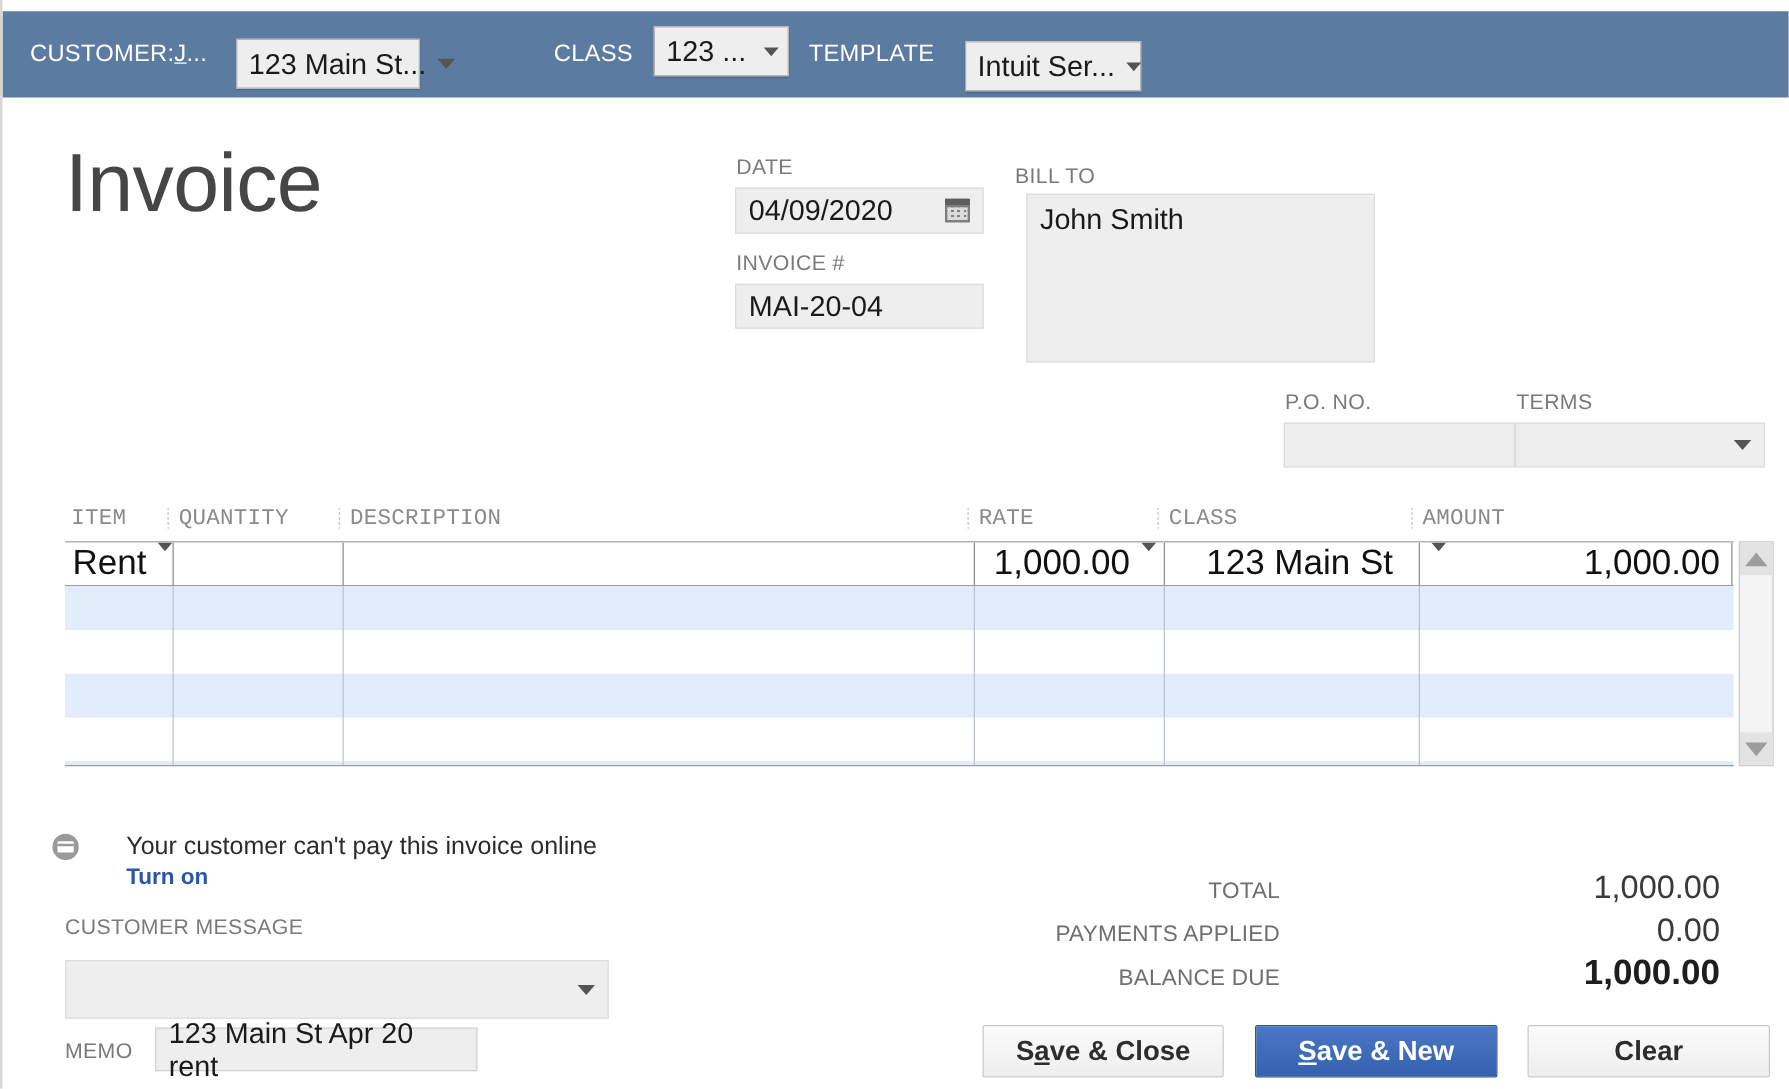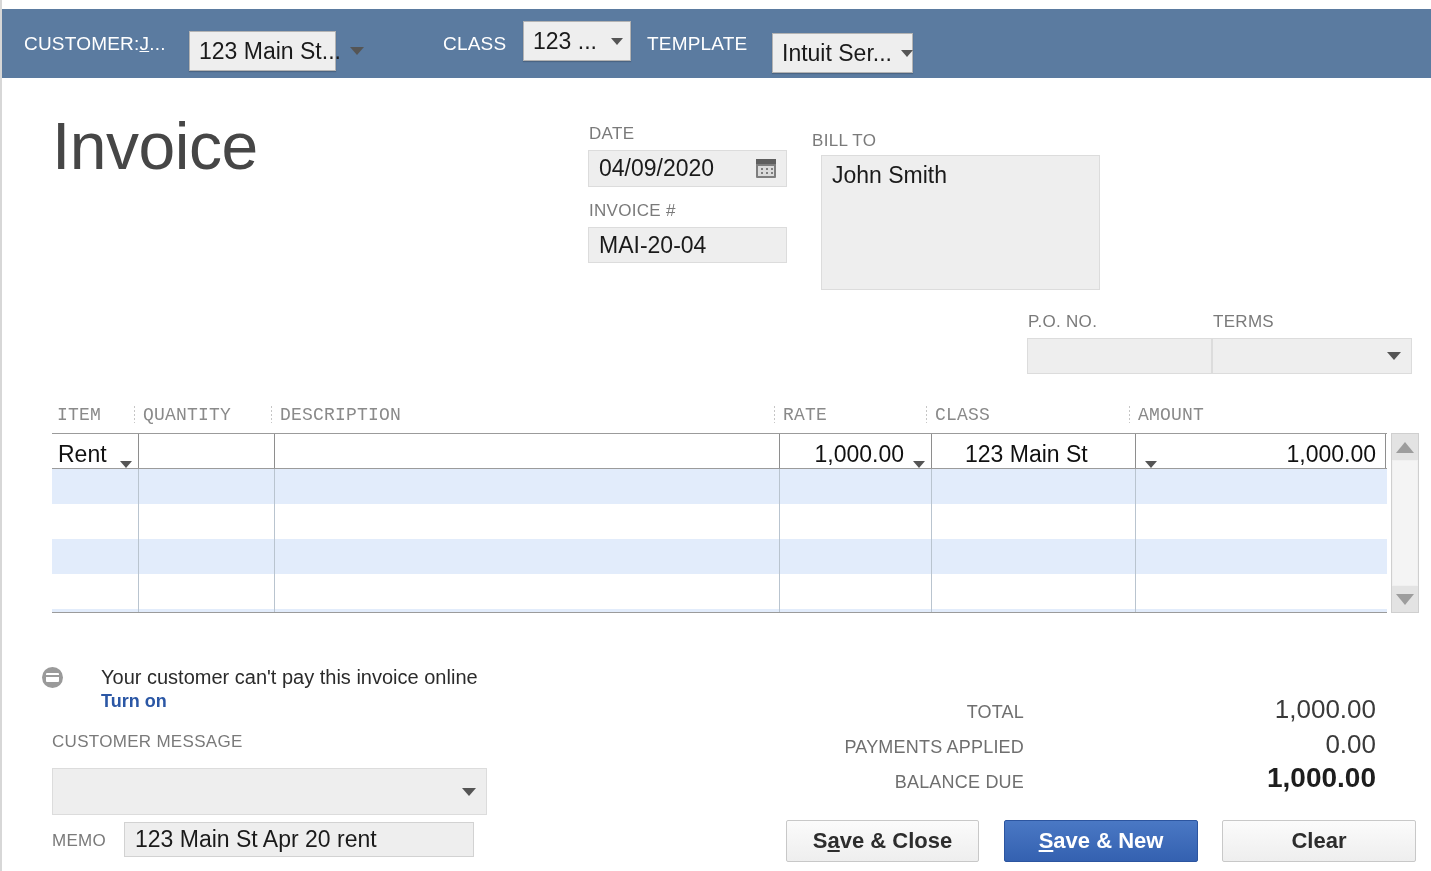--- a/index.html
+++ b/index.html
@@ -164,22 +164,22 @@
   .grow.first {
     background: #ffffff;
     border-bottom: 1px solid #9b9b9b;
   }
   .gcell {
     position: absolute;
     top: 0;
     height: 100%;
     box-sizing: border-box;
     display: flex;
-    align-items: flex-end;
-    font-size: 23px;
+    align-items: flex-start;
+    font-size: 28px;
     color: #111;
     padding: 0 6px;
     white-space: nowrap;
   }
   .vline {
     position: absolute;
     top: 0;
     width: 1px;
     height: 100%;
     background: #b9c4cf;
@@ -455,21 +455,21 @@
   <div class="notice">Your customer can't pay this invoice online</div>
   <a href="#" class="turn-on">Turn on</a>
 
   <div class="fld-label" style="position:absolute;left:50px;top:732px;">CUSTOMER MESSAGE</div>
   <div class="fld-box" style="position:absolute;left:50px;top:768px;width:435px;height:47px;justify-content:space-between;">
     <span></span>
     <span class="caret"></span>
   </div>
 
   <div class="fld-label" style="position:absolute;left:50px;top:831px;">MEMO</div>
-  <div class="fld-box" style="position:absolute;left:122px;top:822px;width:350px;height:35px;border-color:#d2d2d2;">
+  <div class="fld-box" style="position:absolute;left:122px;top:822px;width:258px;height:35px;border-color:#d2d2d2;">
     <span>123 Main St Apr 20 rent</span>
   </div>
 
   <div class="tot-label" style="right:407px;top:702px;text-align:center;">TOTAL</div>
   <div class="tot-value" style="top:694px;">1,000.00</div>
 
   <div class="tot-label" style="right:407px;top:737px;">PAYMENTS APPLIED</div>
   <div class="tot-value" style="top:729px;">0.00</div>
 
   <div class="tot-label" style="right:407px;top:772px;">BALANCE DUE</div>

